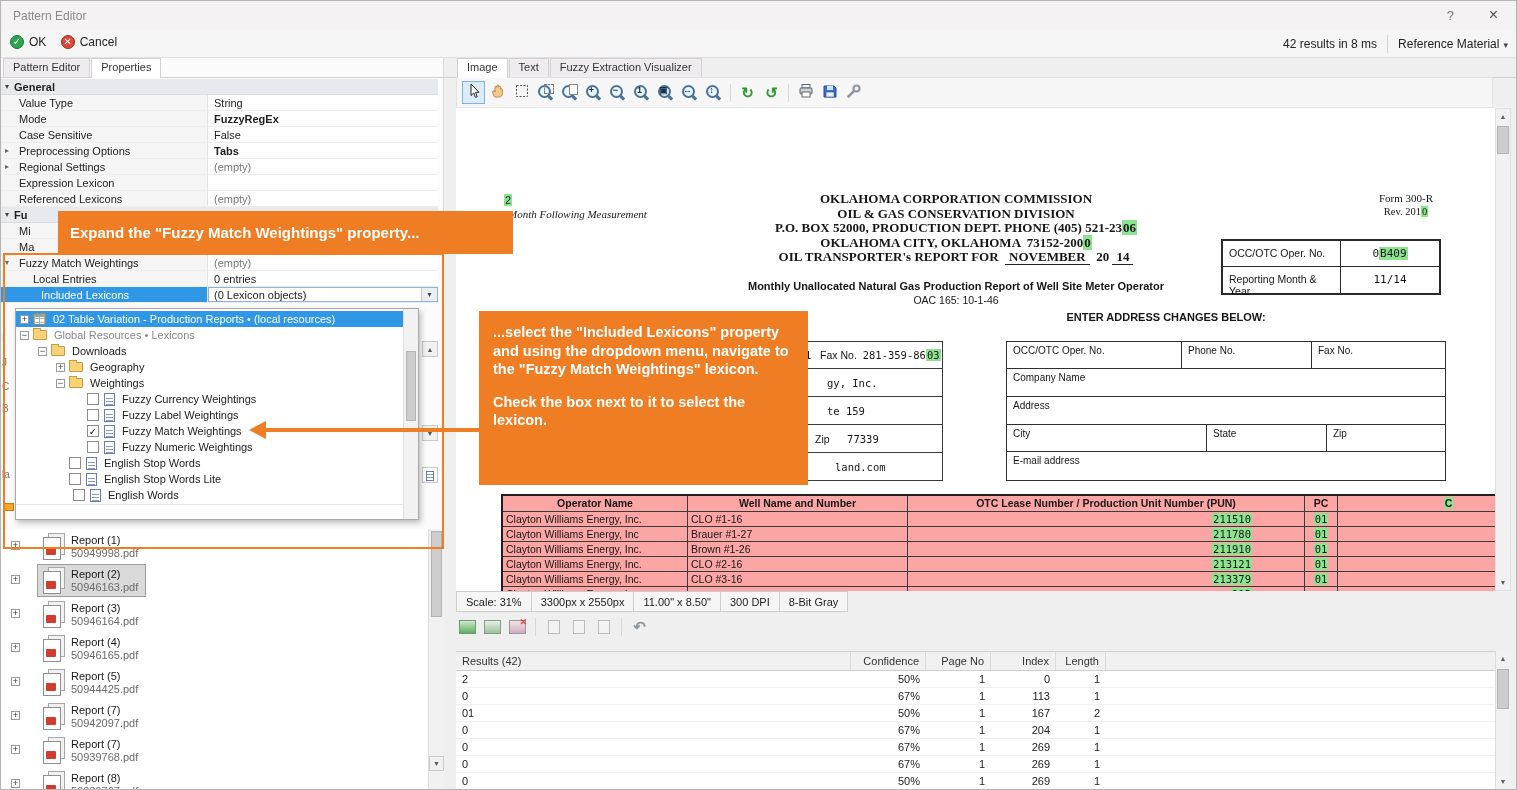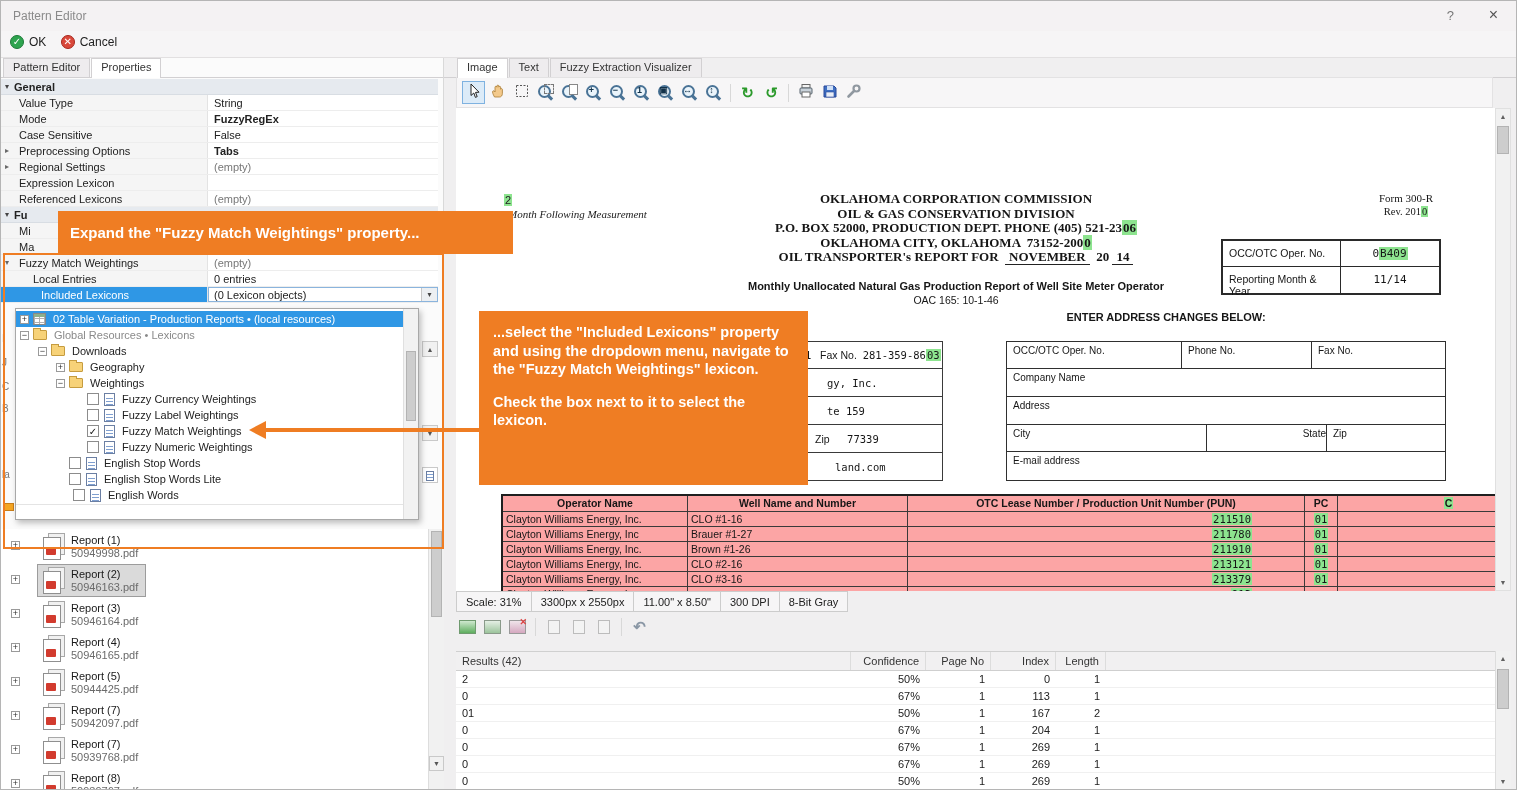--- a/index.html
+++ b/index.html
@@ -232,20 +232,27 @@
 
   <div class="cmdbar">
     <span class="cmd">
       <span class="okic">✓</span>
       <span>OK</span>
     </span>
     <span class="cmd">
       <span class="cancic">✕</span>
       <span>Cancel</span>
     </span>
+    <span class="cmd-right">
+      <span>42 results in 8 ms</span>
+      <span class="vsep"></span>
+      <span style="cursor:pointer;">
+        <span>Reference Material</span><span class="ddglyph">▾</span>
+      </span>
+    </span>
   </div>
 
   <div class="left-pane">
     <div class="tabs" id="left-tabs">
         <div class="tab">Pattern Editor</div>
         <div class="tab active">Properties</div>
       </div>
     <div class="tabline"></div>
     <div id="prop-grid">
         <div class="prow cat">
@@ -684,21 +691,21 @@
             <div class="rf-cell" style="width: auto; flex: 1 1 0%;">Fax No.</div>
           </div>
           <div class="rf-row" style="height: 28px;">
             <div class="rf-cell" style="width: auto; flex: 1 1 0%;">Company Name</div>
           </div>
           <div class="rf-row" style="height: 28px;">
             <div class="rf-cell" style="width: auto; flex: 1 1 0%;">Address</div>
           </div>
           <div class="rf-row" style="height: 27px;">
             <div class="rf-cell" style="width: 200px;">City</div>
-            <div class="rf-cell" style="width: 120px; text-align: right;">State</div>
+            <div class="rf-cell" style="width: 120px;">State</div>
             <div class="rf-cell" style="width: auto; flex: 1 1 0%;">Zip</div>
           </div>
           <div class="rf-row" style="height: 28px;">
             <div class="rf-cell" style="width: auto; flex: 1 1 0%;">E-mail address</div>
           </div>
         </div>
       <div id="doc-table">
           <div class="dt-row head">
             <div><span>Operator Name</span></div>
             <div><span>Well Name and Number</span></div>

